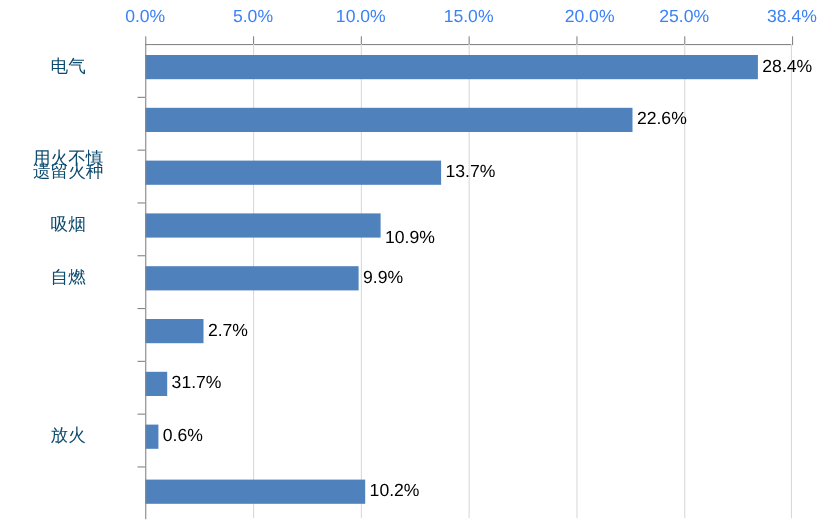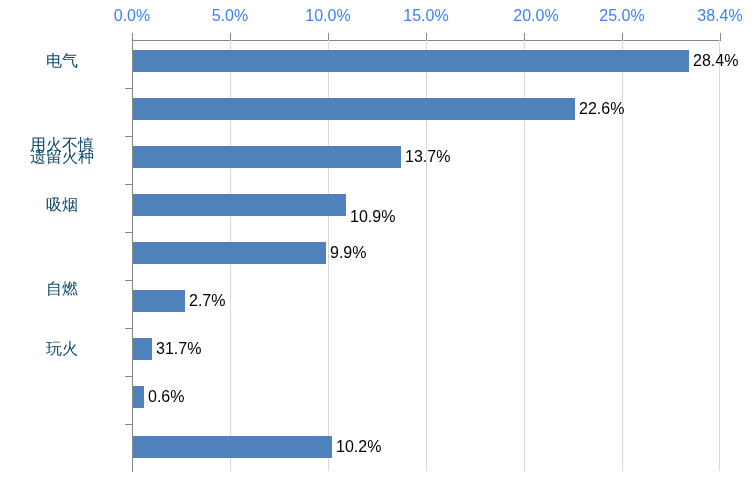--- a/index.html
+++ b/index.html
@@ -169,22 +169,22 @@
   <div class="y-tick-mark" style="top:232px;"></div>
   <div class="y-tick-mark" style="top:280px;"></div>
   <div class="y-tick-mark" style="top:328px;"></div>
   <div class="y-tick-mark" style="top:376px;"></div>
   <div class="y-tick-mark" style="top:424px;"></div>
 
   <div class="cat-label-wrap" style="top:50px;">电气</div>
   <div class="cat-label-wrap" style="top:98px;margin-top:36px;">用火不慎</div>
   <div class="cat-label-wrap" style="top:146px;">遗留火种</div>
   <div class="cat-label-wrap" style="top:194px;">吸烟</div>
-  <div class="cat-label-wrap" style="top:242px;margin-top:36px;">自燃</div>
-  <div class="cat-label-wrap" style="top:338px;">玩火</div>
+  <div class="cat-label-wrap" style="top:242px;">自燃</div>
+  <div class="cat-label-wrap" style="top:386px;">放火</div>
 
   <div class="bar-value" style="left:693px; top:50px;">28.4%</div>
   <div class="bar-value" style="left:579px; top:98px;">22.6%</div>
   <div class="bar-value" style="left:405px; top:146px;">13.7%</div>
   <div class="bar-value" style="left:350px; top:206px;">10.9%</div>
   <div class="bar-value" style="left:330px; top:242px;">9.9%</div>
   <div class="bar-value" style="left:189px; top:290px;">2.7%</div>
   <div class="bar-value" style="left:156px; top:338px;">31.7%</div>
   <div class="bar-value" style="left:148px; top:386px;">0.6%</div>
   <div class="bar-value" style="left:336px; top:436px;">10.2%</div>

